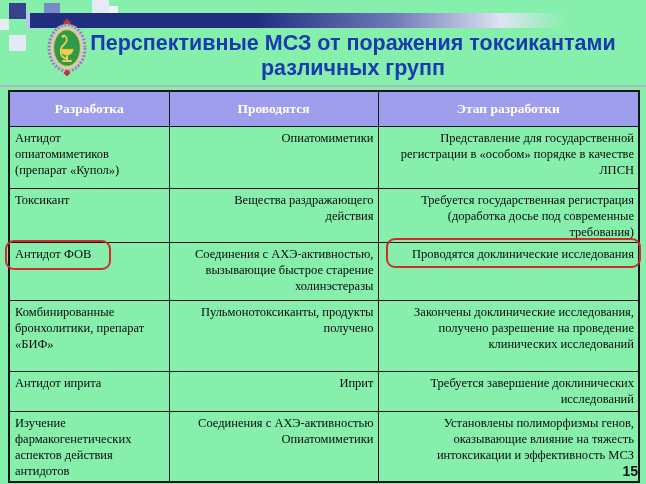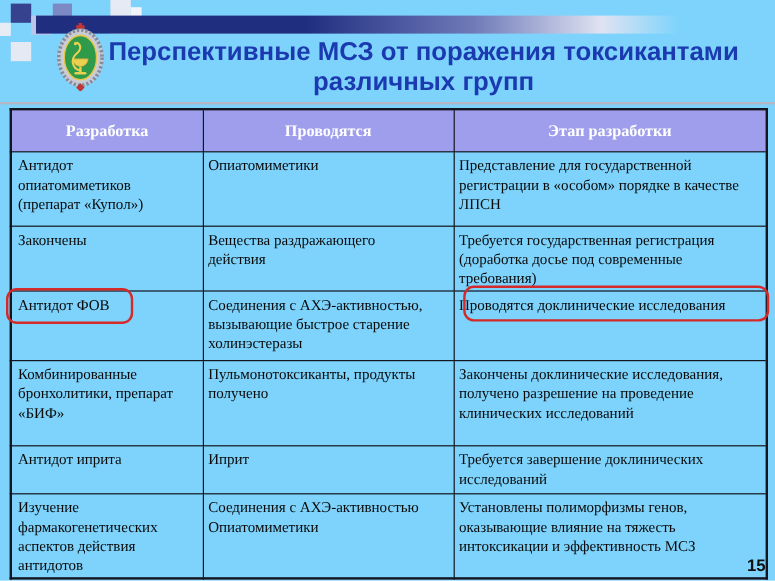--- a/index.html
+++ b/index.html
@@ -1,16 +1,16 @@
 <!DOCTYPE html>
 <html style="--title-blue: #1b3ab0; --bar-navy: #202e80; --table-header-bg: #9e9eec; --table-header-text: #ffffff; --table-border: #15151f; --highlight-red: #d42a2a;"><head>
 <meta charset="utf-8">
 <style>
   html,body{margin:0;padding:0;background:#fff;}
-  .slide{position:relative;width:646px;height:484px;background:#7dd3fc;overflow:hidden;
+  .slide{position:relative;width:646px;height:484px;background:#86efac;overflow:hidden;
          font-family:"Liberation Serif",serif;}
 
   
   .sq{position:absolute;}
   .sq1{left:9px;top:3px;width:17px;height:16px;background:#36428e;}
   .sq2{left:26px;top:13px;width:17px;height:16px;background:#bcc6e8;}
   .sq3{left:44px;top:3px;width:16px;height:14px;background:#7c89c4;}
   .sq4{left:0;top:19px;width:9px;height:11px;background:#e8ecf5;}
   .sq5{left:9px;top:35px;width:17px;height:16px;background:#e4e9f3;}
   .sq6{left:92px;top:0;width:17px;height:28px;background:#e6eaf4;}
@@ -26,21 +26,21 @@
          font-size:21.5px;line-height:25px;color:var(--title-blue,#1b3ab0);z-index:2;}
 
   .divider{position:absolute;left:0;top:85px;width:646px;height:2px;background:#b4b7c4;}
 
   table.grid{position:absolute;left:8px;top:90px;width:630px;border-collapse:collapse;
              table-layout:fixed;border:2px solid var(--table-border,#15151f);}
   .grid th,.grid td{border:1.6px solid var(--table-border,#15151f);white-space:pre-line;}
   .grid th{background:var(--table-header-bg,#9e9eec);color:var(--table-header-text,#fff);
            font-weight:bold;font-size:13.5px;padding:4px 2px;vertical-align:middle;}
   .grid td{font-size:12.5px;line-height:16px;color:#0a0a0a;vertical-align:top;
-           padding:3px 4px 2px;text-align:left;}
+           padding:3px 4px 2px;text-align:right;}
   .grid td.c1{text-align:left;padding-left:5px;}
   tr.hrow{height:35px;} tr.r0{height:62px;} tr.r1{height:52px;} tr.r2{height:58px;}
   tr.r3{height:71px;} tr.r4{height:40px;} tr.r5{height:68px;}
 
   .hl{position:absolute;border:2.5px solid var(--highlight-red,#d42a2a);border-radius:9px;z-index:5;}
   .hl-dev{left:5px;top:240px;width:102px;height:26px;}
   .hl-stage{left:386px;top:238px;width:251px;height:26px;}
 
   .pagenum{position:absolute;left:610px;top:463px;width:28px;text-align:right;
            font-family:"Liberation Sans",sans-serif;font-weight:bold;font-size:14px;color:#111;}
@@ -96,21 +96,21 @@
     <tr class="r0">
       <td class="c1">Антидот
 опиатомиметиков
 (препарат «Купол»)</td>
       <td>Опиатомиметики</td>
       <td>Представление для государственной
 регистрации в «особом» порядке в качестве
 ЛПСН</td>
     </tr>
     <tr class="r1">
-      <td class="c1">Закончены</td>
+      <td class="c1">Токсикант</td>
       <td>Вещества раздражающего
 действия</td>
       <td>Требуется государственная регистрация
 (доработка досье под современные
 требования)</td>
     </tr>
     <tr class="r2">
       <td class="c1">Антидот ФОВ</td>
       <td>Соединения с АХЭ-активностью,
 вызывающие быстрое старение

